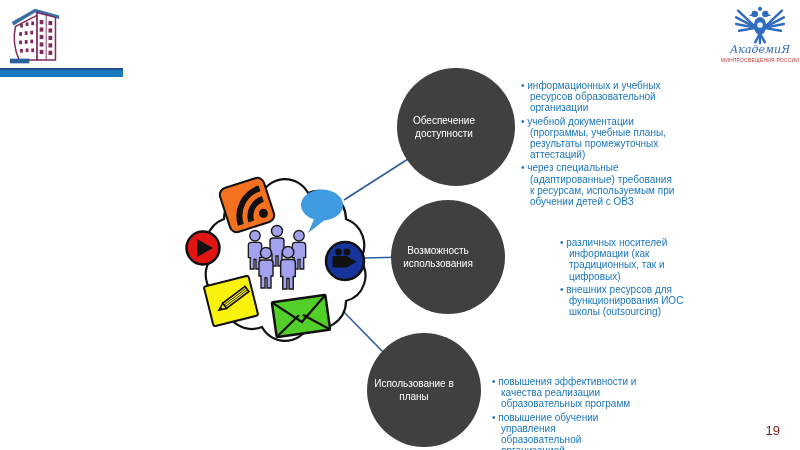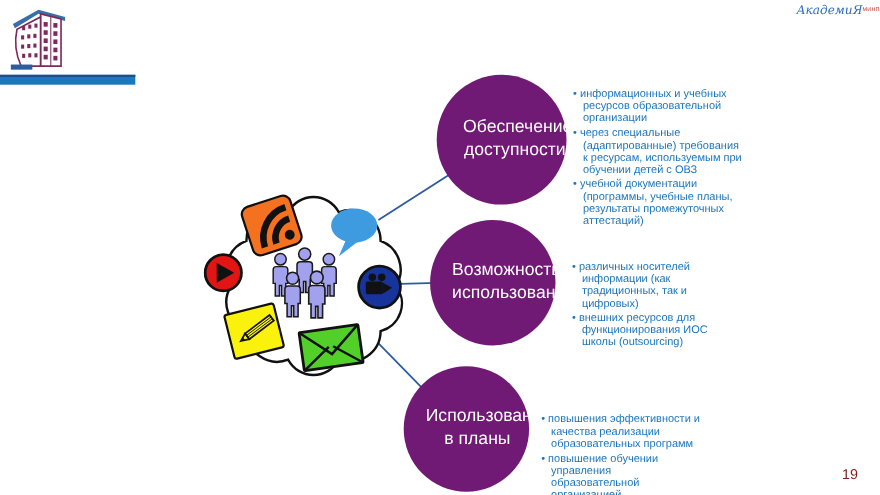--- a/index.html
+++ b/index.html
@@ -7,42 +7,42 @@
 
   .title{position:absolute;left:70px;top:13px;font-size:26px;font-weight:bold;
          color:#3B66C4;white-space:nowrap;letter-spacing:-0.5px;}
 
   .divider{position:absolute;left:0;top:68px;width:123px;height:7px;
            background:#187ABD;border-top:2px solid #1D4F86;}
 
   .building-logo{position:absolute;left:8px;top:3px;}
 
   .academy{position:absolute;right:4px;top:5px;width:72px;display:flex;
-           flex-direction:row;}
+           flex-direction:column;align-items:center;}
   .academy-name{font-family:"DejaVu Serif",serif;font-style:italic;font-size:11px;
                 color:#2F6BBF;margin-top:-2px;}
   .academy-tagline{font-size:5px;color:#C03A30;white-space:nowrap;letter-spacing:.2px;margin-top:1px;}
 
   .connectors{position:absolute;left:0;top:0;pointer-events:none;}
   .cloud{position:absolute;left:185px;top:175px;}
 
-  .node{position:absolute;border-radius:50%;background:#701a75;display:flex;
-        align-items:center;justify-content:flex-end;text-align:center;color:#fff;
-        font-size:16px;line-height:1.3;}
+  .node{position:absolute;border-radius:50%;background:#404040;display:flex;
+        align-items:center;justify-content:flex-start;text-align:center;color:#fff;
+        font-size:10px;line-height:1.3;}
   .node span{display:block;width:94px;}
   .node1{left:397px;top:68px;width:118px;height:118px;}
   .node2{left:391px;top:200px;width:114px;height:114px;}
   .node3{left:367px;top:333px;width:114px;height:114px;}
 
   .blist{position:absolute;margin:16px;padding:0;list-style:none;color:#1B75BB;
          font-size:10px;line-height:1.12;}
   .blist li{padding-left:9px;text-indent:-9px;margin-bottom:2px;}
   .blist li::before{content:"• ";}
   .blist1{left:505px;top:64px;width:154px;}
-  .blist2{left:504px;top:221px;width:154px;}
+  .blist2{left:544px;top:221px;width:154px;}
   .blist3{left:476px;top:360px;width:146px;}
 
   .pagenum{position:absolute;right:20px;bottom:12px;font-size:13px;color:#7f1d1d;}
 </style>
 </head>
 <body>
 
 <div class="slide">
 
   <svg class="building-logo" width="54" height="62" viewBox="0 0 58 64">
@@ -189,22 +189,22 @@
   </div>
   <div class="node node2">
     <span>Возможность использования</span>
   </div>
   <div class="node node3">
     <span>Использование в планы</span>
   </div>
 
   <ul class="blist blist1">
     <li>информационных и учебных ресурсов образовательной организации</li>
+    <li>учебной документации (программы, учебные планы, результаты промежуточных аттестаций)</li>
     <li>через специальные (адаптированные) требования к ресурсам, используемым при обучении детей с ОВЗ</li>
-    <li>учебной документации (программы, учебные планы, результаты промежуточных аттестаций)</li>
   </ul>
   <ul class="blist blist2">
     <li>различных носителей информации (как традиционных, так и цифровых)</li>
     <li>внешних ресурсов для функционирования ИОС школы (outsourcing)</li>
   </ul>
   <ul class="blist blist3">
     <li>повышения эффективности и качества реализации образовательных программ</li>
     <li>повышение обучении управления образовательной организацией</li>
   </ul>
 

